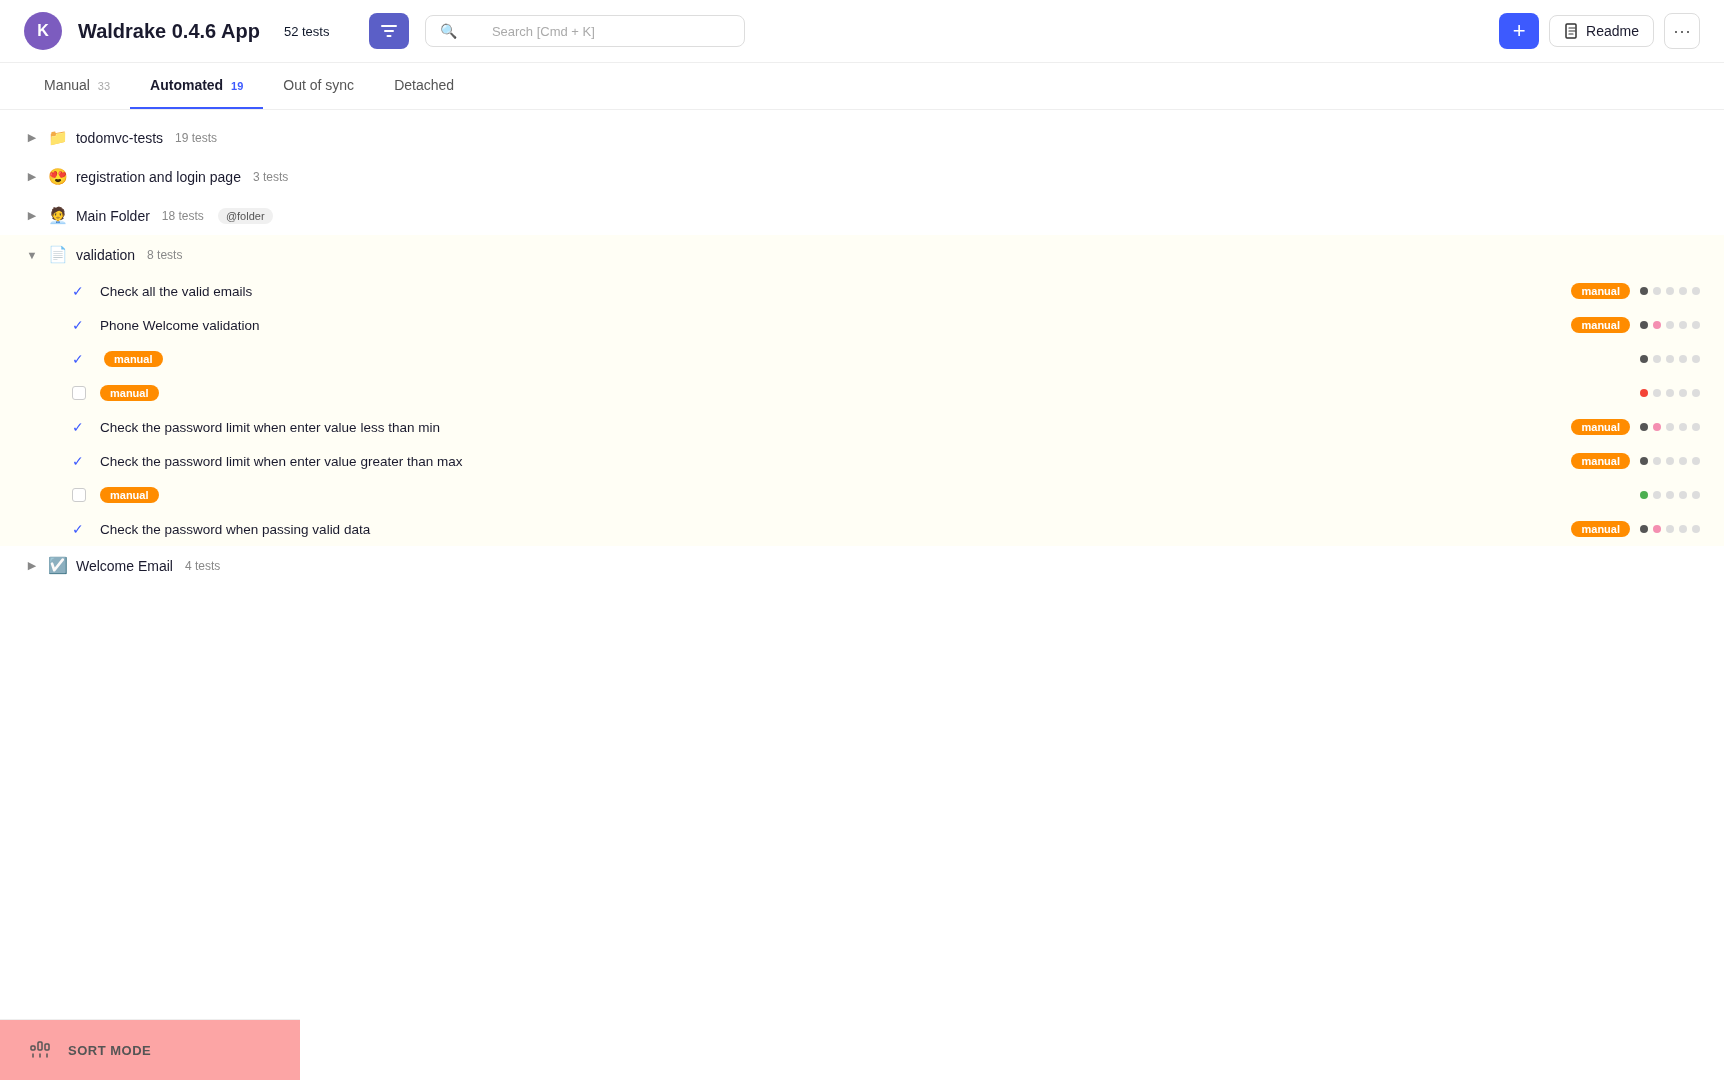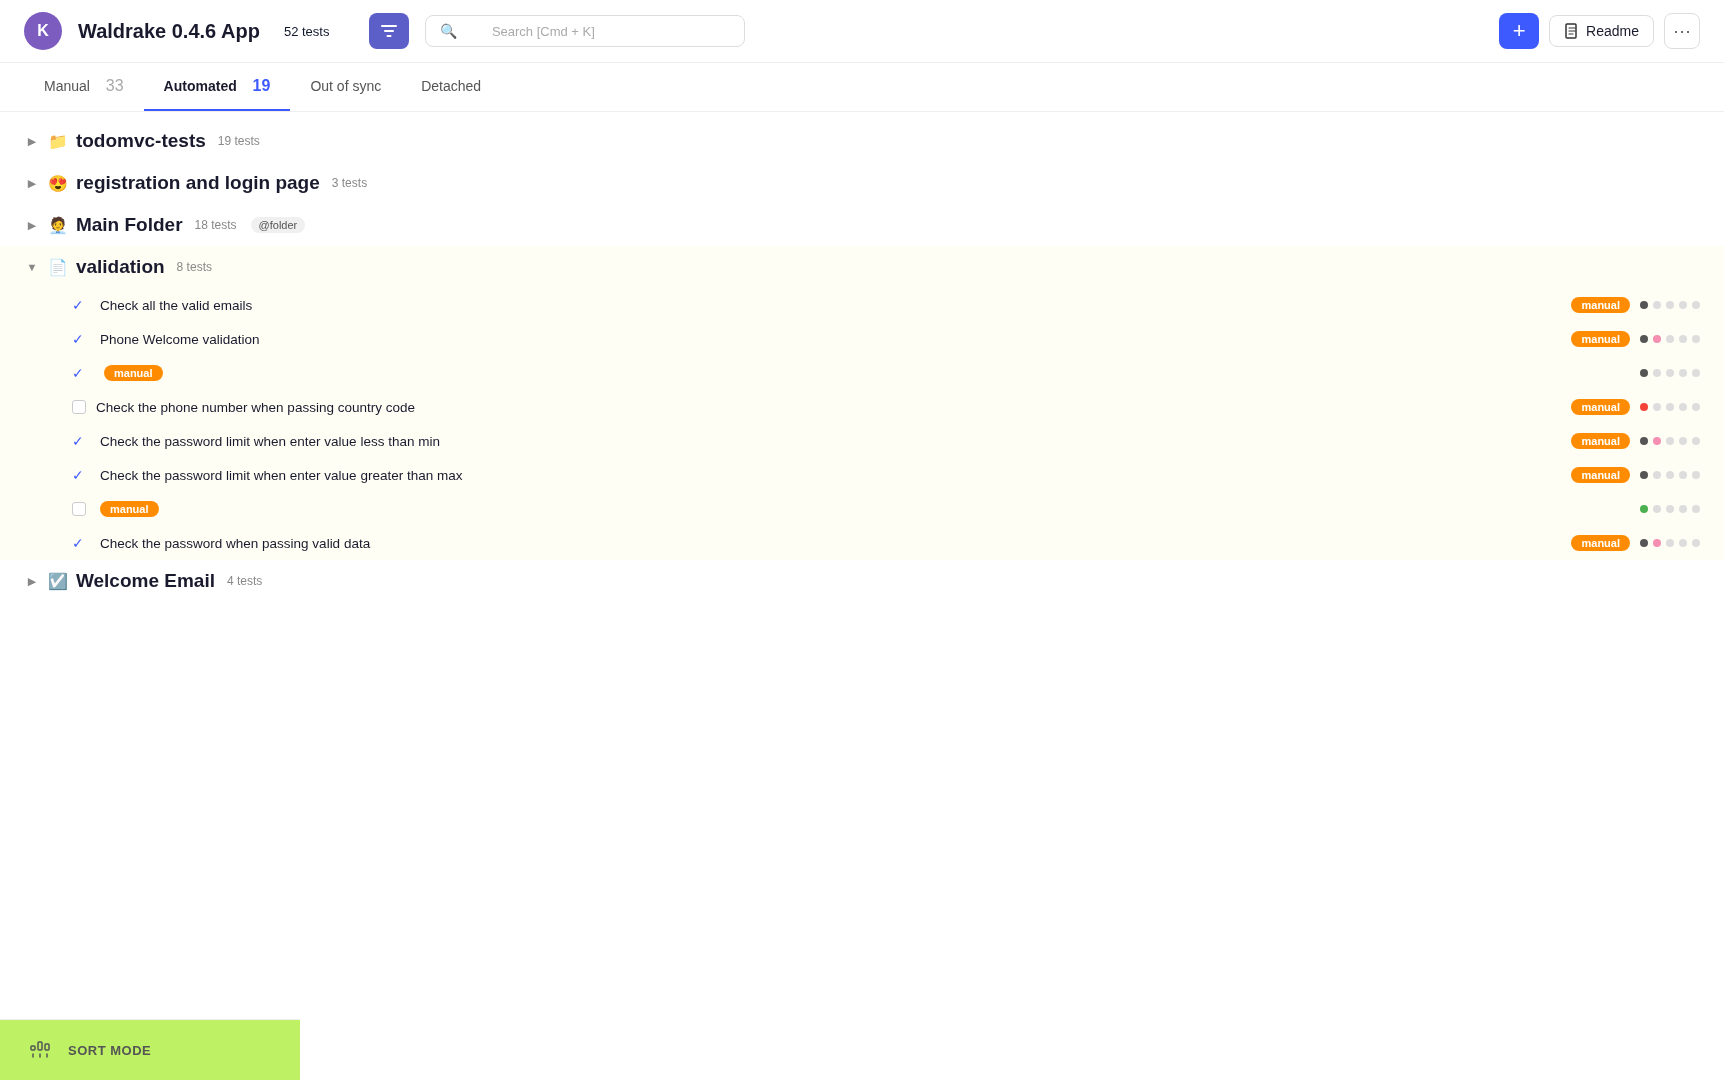--- a/index.html
+++ b/index.html
@@ -83,21 +83,21 @@
       padding: 14px 20px;
       font-size: 14px; cursor: pointer; color: #555;
       border-bottom: 2px solid transparent;
       white-space: nowrap;
     }
     .tab.active {
       color: #1a1a2e; font-weight: 600;
       border-bottom: 2px solid #3d5afe;
     }
     .tab-count {
-      color: #aaa; font-size: 16px; margin-left: 12px;
+      color: #aaa; font-size: 11px; margin-left: 4px;
     }
 
     
     .content {
       padding: 8px 0;
       overflow-y: auto;
       height: calc(1080px - 130px - 50px);
     }
 
     
@@ -109,21 +109,21 @@
     }
     .chevron {
       width: 16px; height: 16px;
       display: flex; align-items: center; justify-content: center;
       font-size: 11px; color: #888;
     }
     .folder-icon {
       font-size: 16px;
     }
     .folder-name {
-      font-weight: 700; font-size: 19px; color: #1a1a2e;
+      font-weight: 400; font-size: 14px; color: #1a1a2e;
     }
     .count-badge {
       color: #888; font-size: 12px; margin-left: 4px;
     }
     .tag-badge {
       background: #f0f0f0; color: #555; font-size: 11px;
       padding: 2px 8px; border-radius: 12px; margin-left: 6px;
     }
 
     
@@ -168,21 +168,21 @@
     .dot-light { background: #ddd; }
     .dot-pink { background: #f48fb1; }
 
     
     .sort-mode-bar {
       position: fixed;
       bottom: 0; left: 0;
       display: flex; align-items: center; gap: 12px;
       padding: 14px 24px;
       border-top: 1px solid #eee;
-      background: #bef264;
+      background: #fca5a5;
       width: 300px;
     }
     .sort-icon {
       width: 32px; height: 32px;
       display: flex; align-items: center; justify-content: center;
       font-size: 18px; color: #555;
     }
     .sort-label {
       font-size: 13px; font-weight: 600; color: #555; letter-spacing: 0.5px;
     }
@@ -302,21 +302,20 @@
         <span class="dot dot-dark"></span>
         <span class="dot dot-light"></span>
         <span class="dot dot-light"></span>
         <span class="dot dot-light"></span>
         <span class="dot dot-light"></span>
       </div>
     </div>
 
     <div class="test-row">
       <span class="test-check unchecked"></span>
-      <span class="test-name">Check the phone number when passing country code</span>
       <span class="manual-badge">manual</span>
       <div class="status-dots">
         <span class="dot dot-red"></span>
         <span class="dot dot-light"></span>
         <span class="dot dot-light"></span>
         <span class="dot dot-light"></span>
         <span class="dot dot-light"></span>
       </div>
     </div>
 

